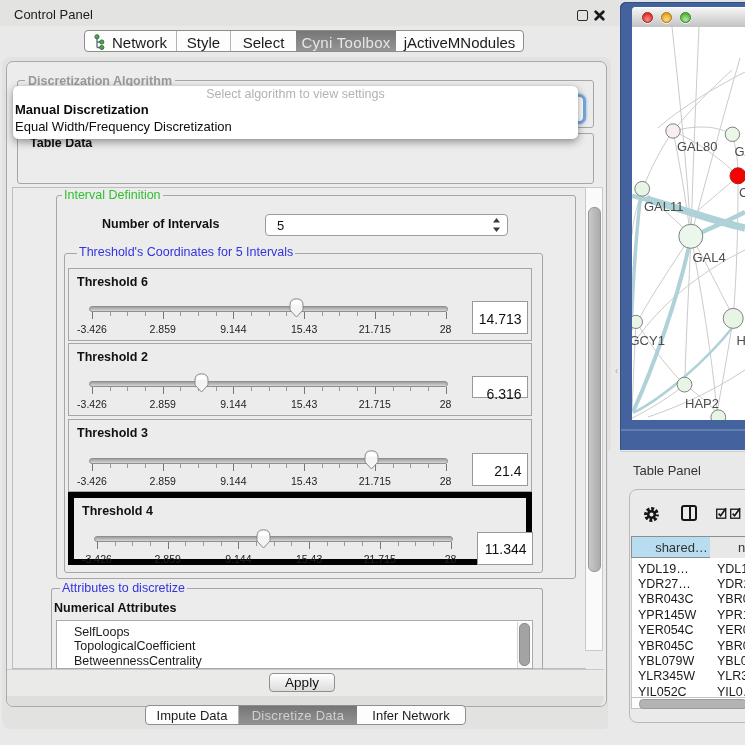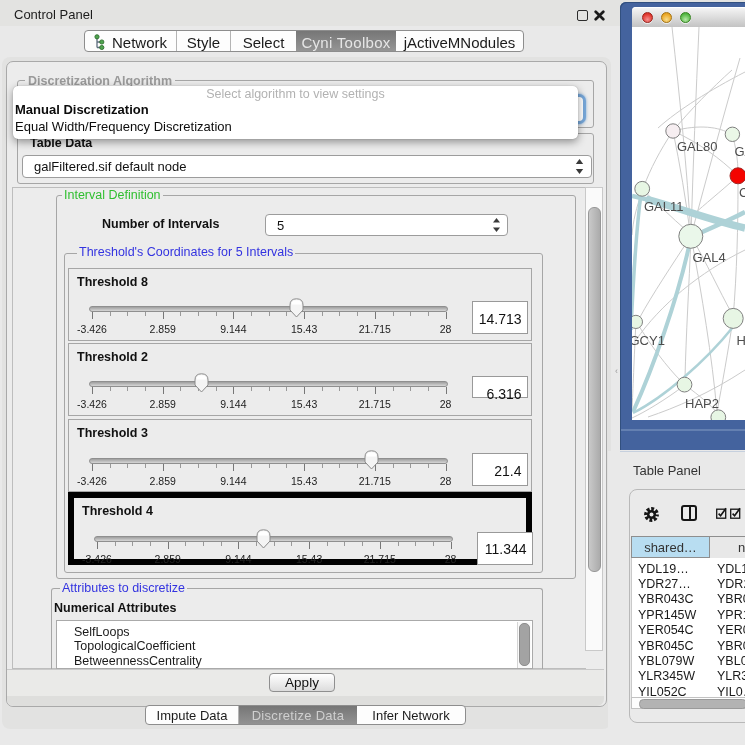--- a/index.html
+++ b/index.html
@@ -39,48 +39,41 @@
   <div class="abs" style="left:2px;top:57px;width:609px;height:672px;background:#e2e2e1;border-radius:8px;"></div>
   <div class="abs" style="left:6px;top:61px;width:599px;height:644px;background:#ececec;border:1px solid #a9a9a9;border-radius:7px;"></div>
 
   <div class="grp" style="left:17px;top:80px;width:575px;height:46px;"></div>
   <div class="abs" style="left:25px;top:74px;font-size:12.5px;font-weight:bold;color:#9a9a9a;background:#ececec;padding:0 3px;">Discretization Algorithm</div>
 
   <div class="abs" style="left:556px;top:93.5px;width:24px;height:24px;border:3px solid #76a6d8;border-radius:7px;background:#fff;box-shadow:0 0 3px #76a6d8;"></div>
 
   <div class="grp" style="left:17px;top:133px;width:575px;height:49px;"></div>
   <div class="abs" style="left:27px;top:136px;font-size:12.5px;font-weight:bold;color:#111;background:#ececec;padding:0 3px;">Table Data</div>
-  <div class="abs" style="left:22px;top:155px;width:568px;height:21px;background:#fff;border:1px solid #9c9c9c;border-radius:4px;">
-    <div style="position:absolute;left:11px;top:3px;font-size:13px;color:#111;">galFiltered.sif default node</div>
-    <svg style="position:absolute;right:7px;top:3px;" width="9" height="15" viewBox="0 0 9 15">
-      <path d="M4.5 0 L8.2 5 L0.8 5 Z" fill="#3a3a3a"></path>
-      <path d="M4.5 15 L8.2 10 L0.8 10 Z" fill="#3a3a3a"></path>
-    </svg>
-  </div>
 
   <div class="abs" style="left:12px;top:187px;width:573px;height:480px;border:1px solid #bdbdbd;border-right:none;background:#ececec;"></div>
 
   <div class="grp" style="left:56px;top:195px;width:518px;height:382px;"></div>
   <div class="abs grptitle" style="left:62px;top:189px;color:#2fbf2f;font-weight:normal;font-size:12.5px;">Interval Definition</div>
 
   <div class="abs" style="left:102px;top:217px;font-size:12.5px;font-weight:bold;color:#111;">Number of Intervals</div>
   <div class="abs" style="left:265px;top:214px;width:241px;height:20px;background:#fff;border:1px solid #9c9c9c;border-radius:4px;">
     <div style="position:absolute;left:11px;top:3px;font-size:13px;color:#111;">5</div>
     <svg style="position:absolute;right:6px;top:3px;" width="9" height="14" viewBox="0 0 9 14">
       <path d="M4.5 0 L8 4.6 L1 4.6 Z" fill="#3a3a3a"></path>
       <path d="M4.5 14 L8 9.4 L1 9.4 Z" fill="#3a3a3a"></path>
     </svg>
   </div>
 
   <div class="grp" style="left:64px;top:253px;width:477px;height:318px;"></div>
   <div class="abs grptitle" style="left:77px;top:246px;color:#3333e0;font-weight:normal;font-size:12.5px;">Threshold's Coordinates for 5 Intervals</div>
 
   <div id="thresholds">
       <div class="abs" style="left:68px;top:267.5px;width:464px;height:73px;border:1px solid #a6a6a6;background:#ececec;box-sizing:border-box;">
-        <div style="position:absolute;left:8px;top:6px;font-size:12.5px;font-weight:bold;color:#111;">Threshold 8</div>
+        <div style="position:absolute;left:8px;top:6px;font-size:12.5px;font-weight:bold;color:#111;">Threshold 6</div>
         <div style="position:absolute;left:20px;top:37px;width:356.5px;height:4px;background:linear-gradient(#9e9e9e,#d6d6d6);border:1px solid #8f8f8f;border-radius:3px;"></div>
         <div style="position:absolute;left:23.0px;top:43px;width:1px;height:7px;background:#777;"></div>
         <div style="position:absolute;left:40.7px;top:43px;width:1px;height:4px;background:#999;"></div>
         <div style="position:absolute;left:58.3px;top:43px;width:1px;height:4px;background:#999;"></div>
         <div style="position:absolute;left:76.0px;top:43px;width:1px;height:4px;background:#999;"></div>
         <div style="position:absolute;left:93.7px;top:43px;width:1px;height:7px;background:#777;"></div>
         <div style="position:absolute;left:111.4px;top:43px;width:1px;height:4px;background:#999;"></div>
         <div style="position:absolute;left:129.1px;top:43px;width:1px;height:4px;background:#999;"></div>
         <div style="position:absolute;left:146.7px;top:43px;width:1px;height:4px;background:#999;"></div>
         <div style="position:absolute;left:164.4px;top:43px;width:1px;height:7px;background:#777;"></div>
@@ -338,21 +331,21 @@
   <svg class="abs" style="left:715.5px;top:507px;" width="12" height="12" viewBox="0 0 12 12">
     <rect x="0.7" y="2.2" width="9" height="9" fill="none" stroke="#151515" stroke-width="1.3"></rect>
     <path d="M2.6 6.6 L4.6 8.8 L10 1.2" fill="none" stroke="#151515" stroke-width="1.6"></path>
   </svg>
   <svg class="abs" style="left:729.5px;top:507px;" width="12" height="12" viewBox="0 0 12 12">
     <rect x="0.7" y="2.2" width="9" height="9" fill="none" stroke="#151515" stroke-width="1.3"></rect>
     <path d="M2.6 6.6 L4.6 8.8 L10 1.2" fill="none" stroke="#151515" stroke-width="1.6"></path>
   </svg>
 
   <div class="abs" style="left:631px;top:535.5px;width:114px;height:22px;background:#b8ddf1;border:1px solid #8e8e8e;border-right:none;box-sizing:border-box;">
-    <div style="position:absolute;left:0;top:0;width:77px;height:20px;border-right:1px solid #8e8e8e;text-align:center;font-size:13px;color:#333;padding-top:3px;">shared…</div>
+    <div style="position:absolute;left:11px;top:0;width:77px;height:20px;border-right:1px solid #8e8e8e;text-align:center;font-size:13px;color:#333;padding-top:3px;">shared…</div>
     <div style="position:absolute;left:78px;top:0;width:36px;height:20px;background:#e8e8e8;font-size:13px;color:#333;padding-top:3px;"><span style="margin-left:28px;">na</span></div>
   </div>
   <div class="abs" style="left:631px;top:557.5px;width:114px;height:139.5px;background:#fff;border-left:1px solid #c9c9c9;overflow:hidden;font-size:12.5px;color:#1a1a1a;">
     <div style="position:absolute;left:6px;top:0;line-height:15.4px;padding-top:4px;">YDL19…<br>YDR27…<br>YBR043C<br>YPR145W<br>YER054C<br>YBR045C<br>YBL079W<br>YLR345W<br>YIL052C</div>
     <div style="position:absolute;left:85px;top:0;line-height:15.4px;padding-top:4px;">YDL1…<br>YDR2…<br>YBR0…<br>YPR1…<br>YER0…<br>YBR0…<br>YBL0…<br>YLR3…<br>YIL0…</div>
   </div>
   <div class="abs" style="left:631px;top:697px;width:114px;height:10px;background:#fdfdfd;border:1px solid #c2c2c2;border-right:none;"></div>
   <div class="abs" style="left:639px;top:698.5px;width:106px;height:8px;background:#b3b3b3;border:1px solid #9a9a9a;border-radius:4.5px;"></div>
 
   <div class="abs" style="left:13px;top:85.5px;width:565px;height:53.5px;background:#fff;border-radius:5px;box-shadow:0 3px 9px rgba(0,0,0,0.4),0 0 1px rgba(0,0,0,0.3);"></div>

